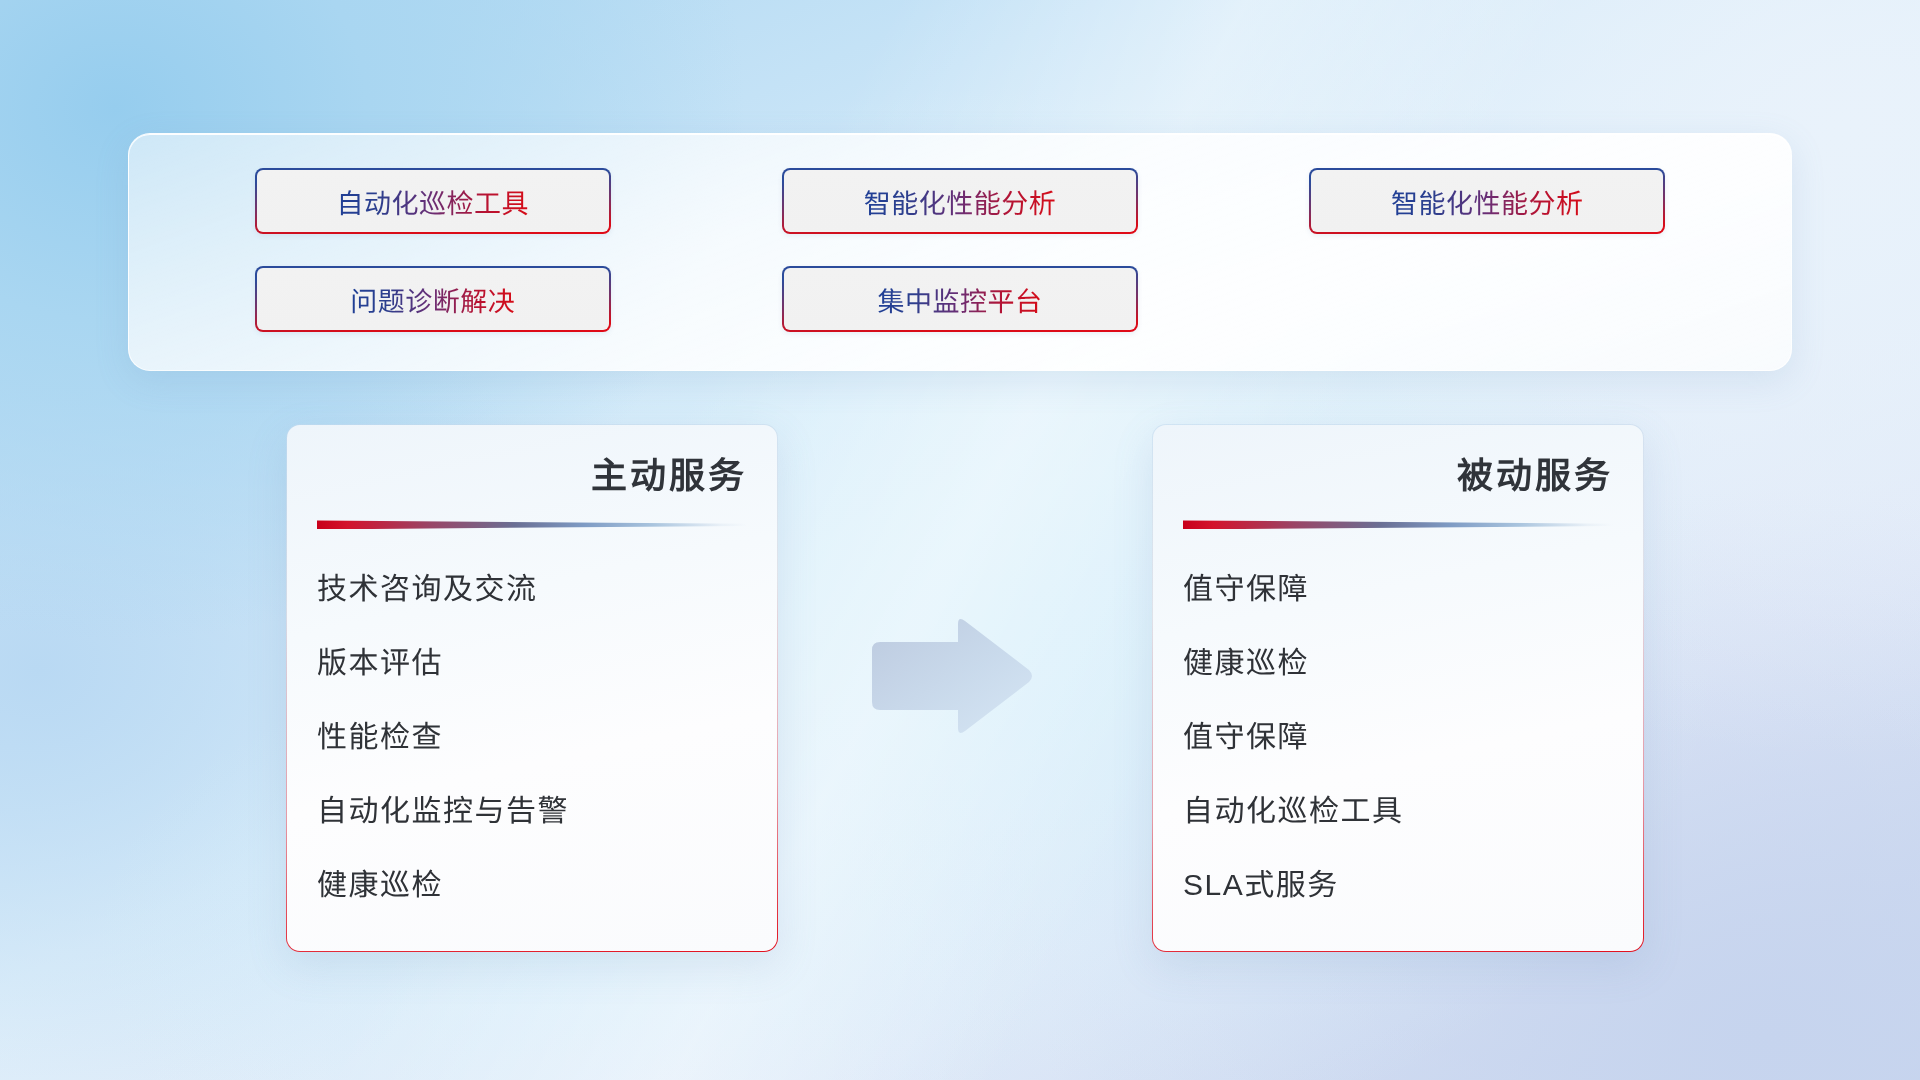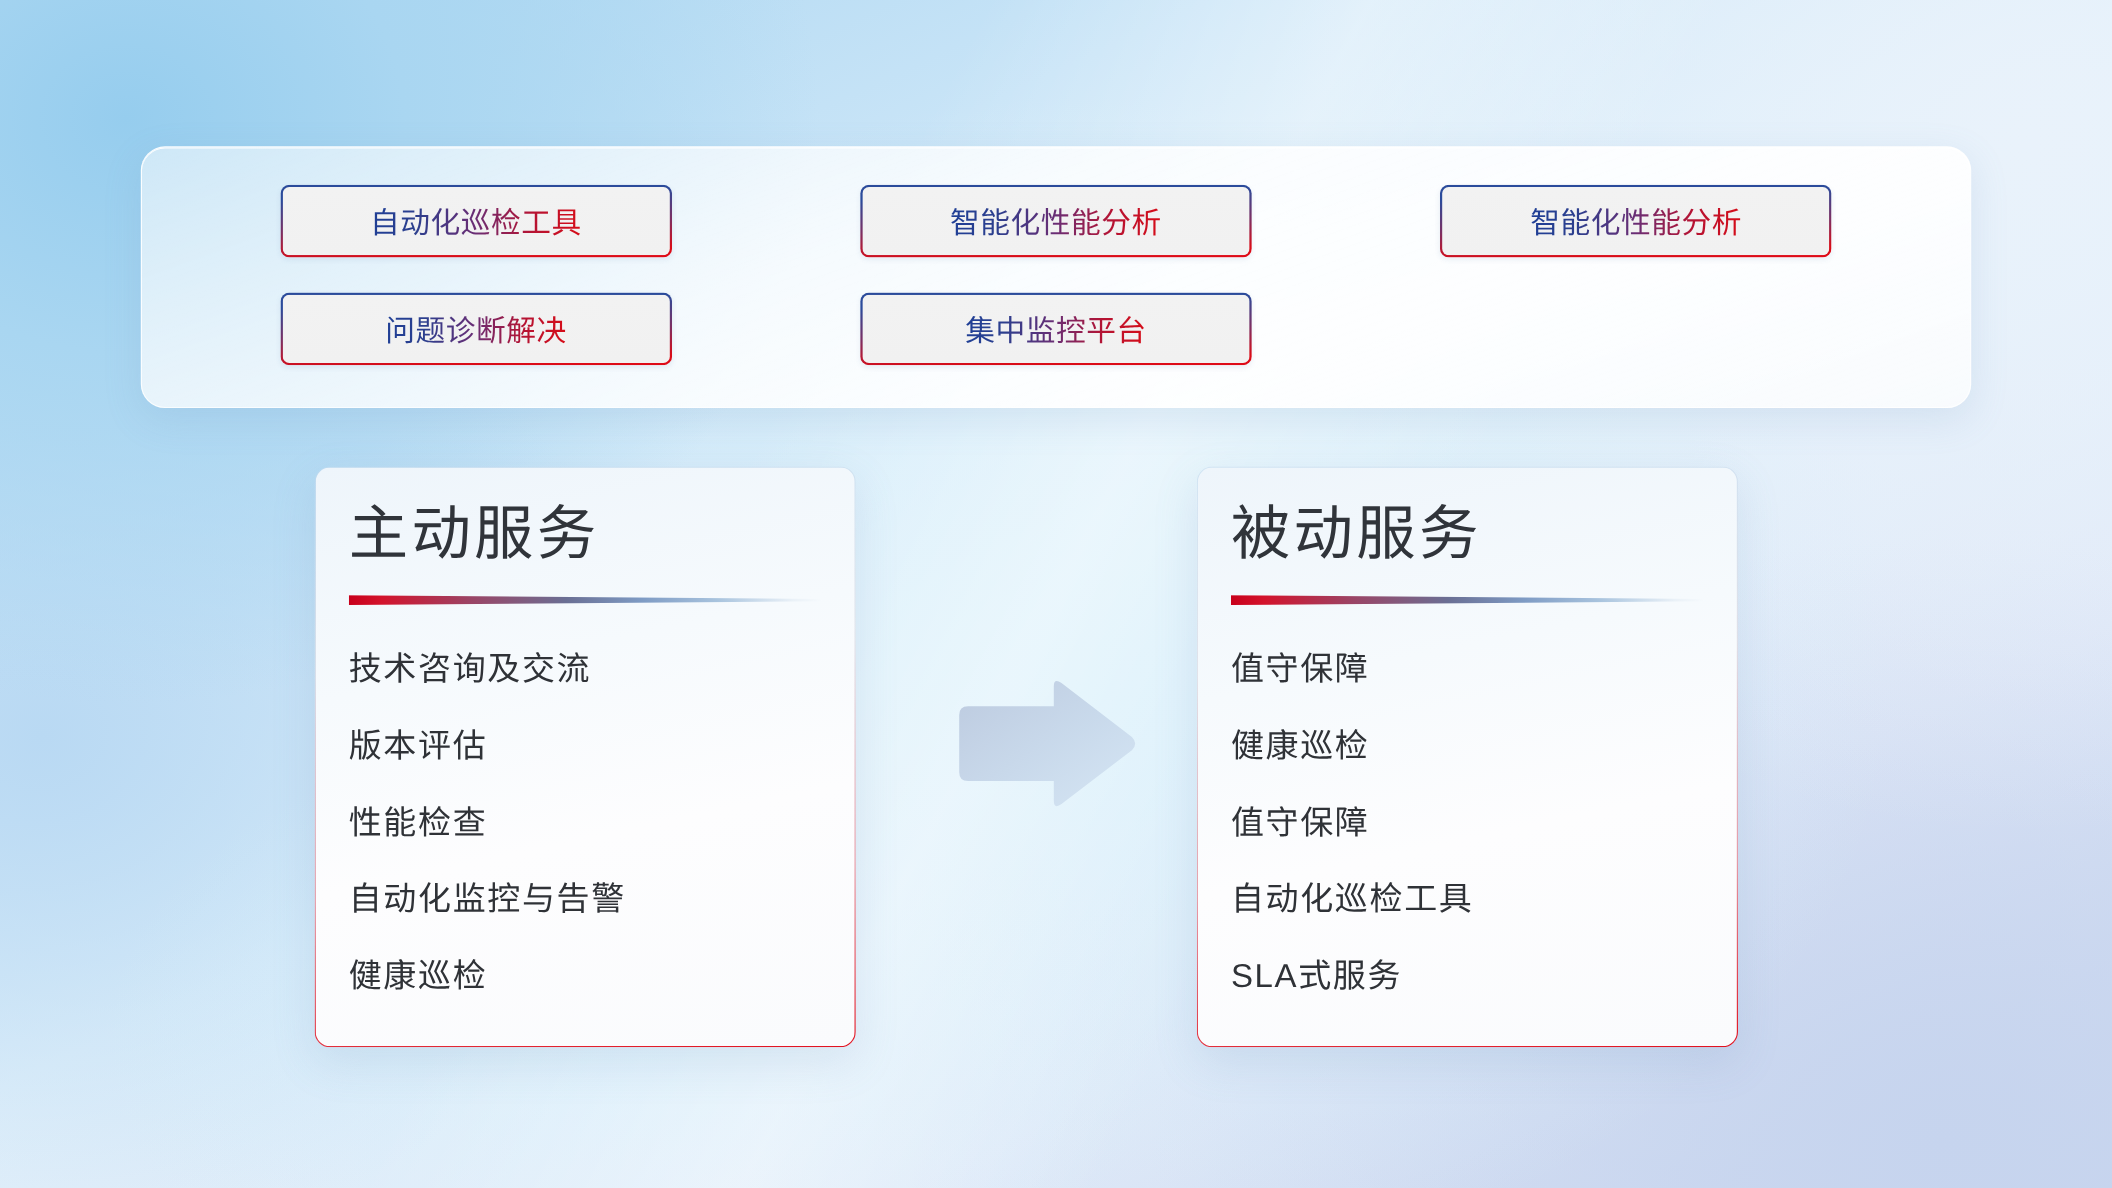--- a/index.html
+++ b/index.html
@@ -87,26 +87,26 @@
     padding: 26px 30px 24px;
     background:
       linear-gradient(168deg, #eef5fb 0%, #f6fafd 34%, #fdfdfe 62%, #fafbfd 100%) padding-box,
       linear-gradient(176deg, rgba(190,214,236,0.55) 0%, rgba(223,216,222,0.6) 34%, rgba(232,140,152,0.85) 70%, #e2111f 100%) border-box;
     border: 1.6px solid transparent;
     box-shadow: 0 14px 40px rgba(105,140,185,0.16);
     display: flex;
     flex-direction: column;
   }
   .card.left  { left: 286px; }
-  .card.right { left: 1088px; }
+  .card.right { left: 1152px; }
 
   .card-title {
-    text-align: left;
-    font-size: 54px;
-    font-weight: 400;
+    text-align: right;
+    font-size: 36px;
+    font-weight: 700;
     color: #30343a;
     letter-spacing: 3px;
     line-height: 1.15;
     margin-top: 4px;
   }
 
   
   .card-divider {
     margin: 24px 0 6px;
     height: 9px;

